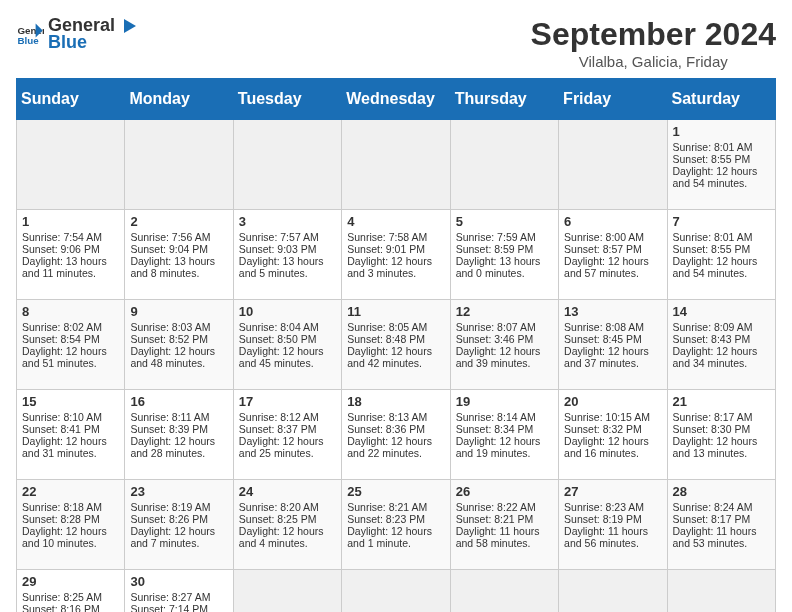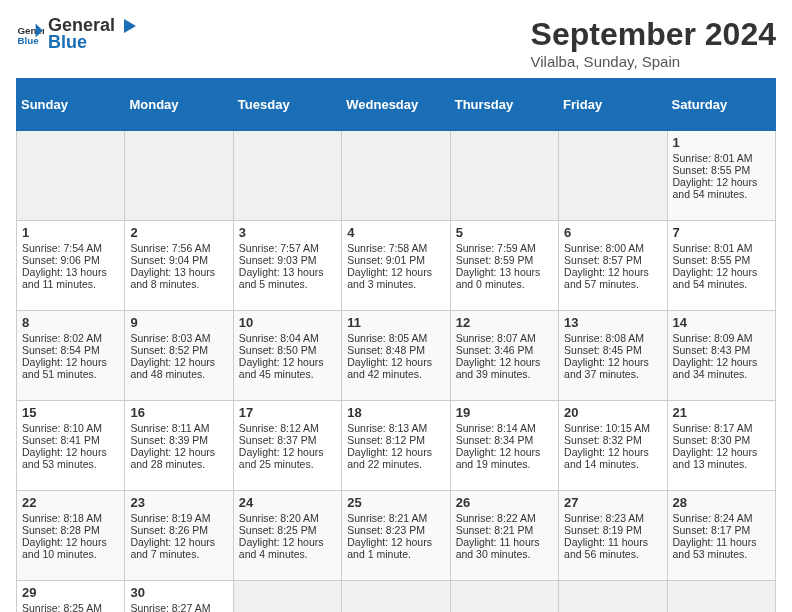--- a/index.html
+++ b/index.html
@@ -19,43 +19,43 @@
     .logo {
       display: flex;
       align-items: center;
       gap: 4px;
     }
     .logo-icon {
       width: 28px;
       height: 28px;
     }
     .title-block {
-      text-align: left;
+      text-align: center;
     }
     .month-title {
       font-size: 32px;
       font-weight: bold;
       color: #333;
     }
     .location-title {
       font-size: 15px;
       color: #555;
     }
     table {
       width: 100%;
       border-collapse: collapse;
       table-layout: fixed;
     }
     thead tr {
       background-color: #1a6eb5;
       color: #fff;
     }
     thead th {
-      padding: 18px 4px;
-      font-size: 13px;
+      padding: 11px 4px;
+      font-size: 16px;
       font-weight: bold;
       text-align: left;
       border: 1px solid #1a6eb5;
     }
     tbody tr {
       vertical-align: top;
     }
     tbody td {
       border: 1px solid #ccc;
       padding: 4px 5px;
@@ -94,21 +94,21 @@
         <span>General</span>
         <svg width="18" height="18" viewBox="0 0 18 18" style="vertical-align:middle;">
           <polygon points="4,2 16,9 4,16" fill="#1a6eb5"></polygon>
         </svg>
       </div>
       <div style="font-size:18px;font-weight:bold;color:#1a6eb5;margin-top:-4px;">Blue</div>
     </div>
   </div>
   <div class="title-block">
     <div class="month-title">September 2024</div>
-    <div class="location-title">Vilalba, Sunday, Spain</div>
+    <div class="location-title">Vilalba, Galicia, Friday</div>
   </div>
 </div>
 
 <table>
   <thead>
     <tr>
       <th>Sunday</th>
       <th>Monday</th>
       <th>Tuesday</th>
       <th>Wednesday</th>
@@ -187,41 +187,41 @@
 <span>Daylight: 12 hours and 37 minutes.</span></td>
         <td><span class="day-num">14</span>
 <span>Sunrise: 8:09 AM</span><br>
 <span>Sunset: 8:43 PM</span><br>
 <span>Daylight: 12 hours and 34 minutes.</span></td>
       </tr>
       <tr>
         <td><span class="day-num">15</span>
 <span>Sunrise: 8:10 AM</span><br>
 <span>Sunset: 8:41 PM</span><br>
-<span>Daylight: 12 hours and 53 minutes.</span></td>
+<span>Daylight: 12 hours and 31 minutes.</span></td>
         <td><span class="day-num">16</span>
 <span>Sunrise: 8:11 AM</span><br>
 <span>Sunset: 8:39 PM</span><br>
 <span>Daylight: 12 hours and 28 minutes.</span></td>
         <td><span class="day-num">17</span>
 <span>Sunrise: 8:12 AM</span><br>
 <span>Sunset: 8:37 PM</span><br>
 <span>Daylight: 12 hours and 25 minutes.</span></td>
         <td><span class="day-num">18</span>
 <span>Sunrise: 8:13 AM</span><br>
-<span>Sunset: 8:12 PM</span><br>
+<span>Sunset: 8:36 PM</span><br>
 <span>Daylight: 12 hours and 22 minutes.</span></td>
         <td><span class="day-num">19</span>
 <span>Sunrise: 8:14 AM</span><br>
 <span>Sunset: 8:34 PM</span><br>
 <span>Daylight: 12 hours and 19 minutes.</span></td>
         <td><span class="day-num">20</span>
 <span>Sunrise: 10:15 AM</span><br>
 <span>Sunset: 8:32 PM</span><br>
-<span>Daylight: 12 hours and 14 minutes.</span></td>
+<span>Daylight: 12 hours and 16 minutes.</span></td>
         <td><span class="day-num">21</span>
 <span>Sunrise: 8:17 AM</span><br>
 <span>Sunset: 8:30 PM</span><br>
 <span>Daylight: 12 hours and 13 minutes.</span></td>
       </tr>
       <tr>
         <td><span class="day-num">22</span>
 <span>Sunrise: 8:18 AM</span><br>
 <span>Sunset: 8:28 PM</span><br>
 <span>Daylight: 12 hours and 10 minutes.</span></td>
@@ -233,21 +233,21 @@
 <span>Sunrise: 8:20 AM</span><br>
 <span>Sunset: 8:25 PM</span><br>
 <span>Daylight: 12 hours and 4 minutes.</span></td>
         <td><span class="day-num">25</span>
 <span>Sunrise: 8:21 AM</span><br>
 <span>Sunset: 8:23 PM</span><br>
 <span>Daylight: 12 hours and 1 minute.</span></td>
         <td><span class="day-num">26</span>
 <span>Sunrise: 8:22 AM</span><br>
 <span>Sunset: 8:21 PM</span><br>
-<span>Daylight: 11 hours and 30 minutes.</span></td>
+<span>Daylight: 11 hours and 58 minutes.</span></td>
         <td><span class="day-num">27</span>
 <span>Sunrise: 8:23 AM</span><br>
 <span>Sunset: 8:19 PM</span><br>
 <span>Daylight: 11 hours and 56 minutes.</span></td>
         <td><span class="day-num">28</span>
 <span>Sunrise: 8:24 AM</span><br>
 <span>Sunset: 8:17 PM</span><br>
 <span>Daylight: 11 hours and 53 minutes.</span></td>
       </tr>
       <tr>

